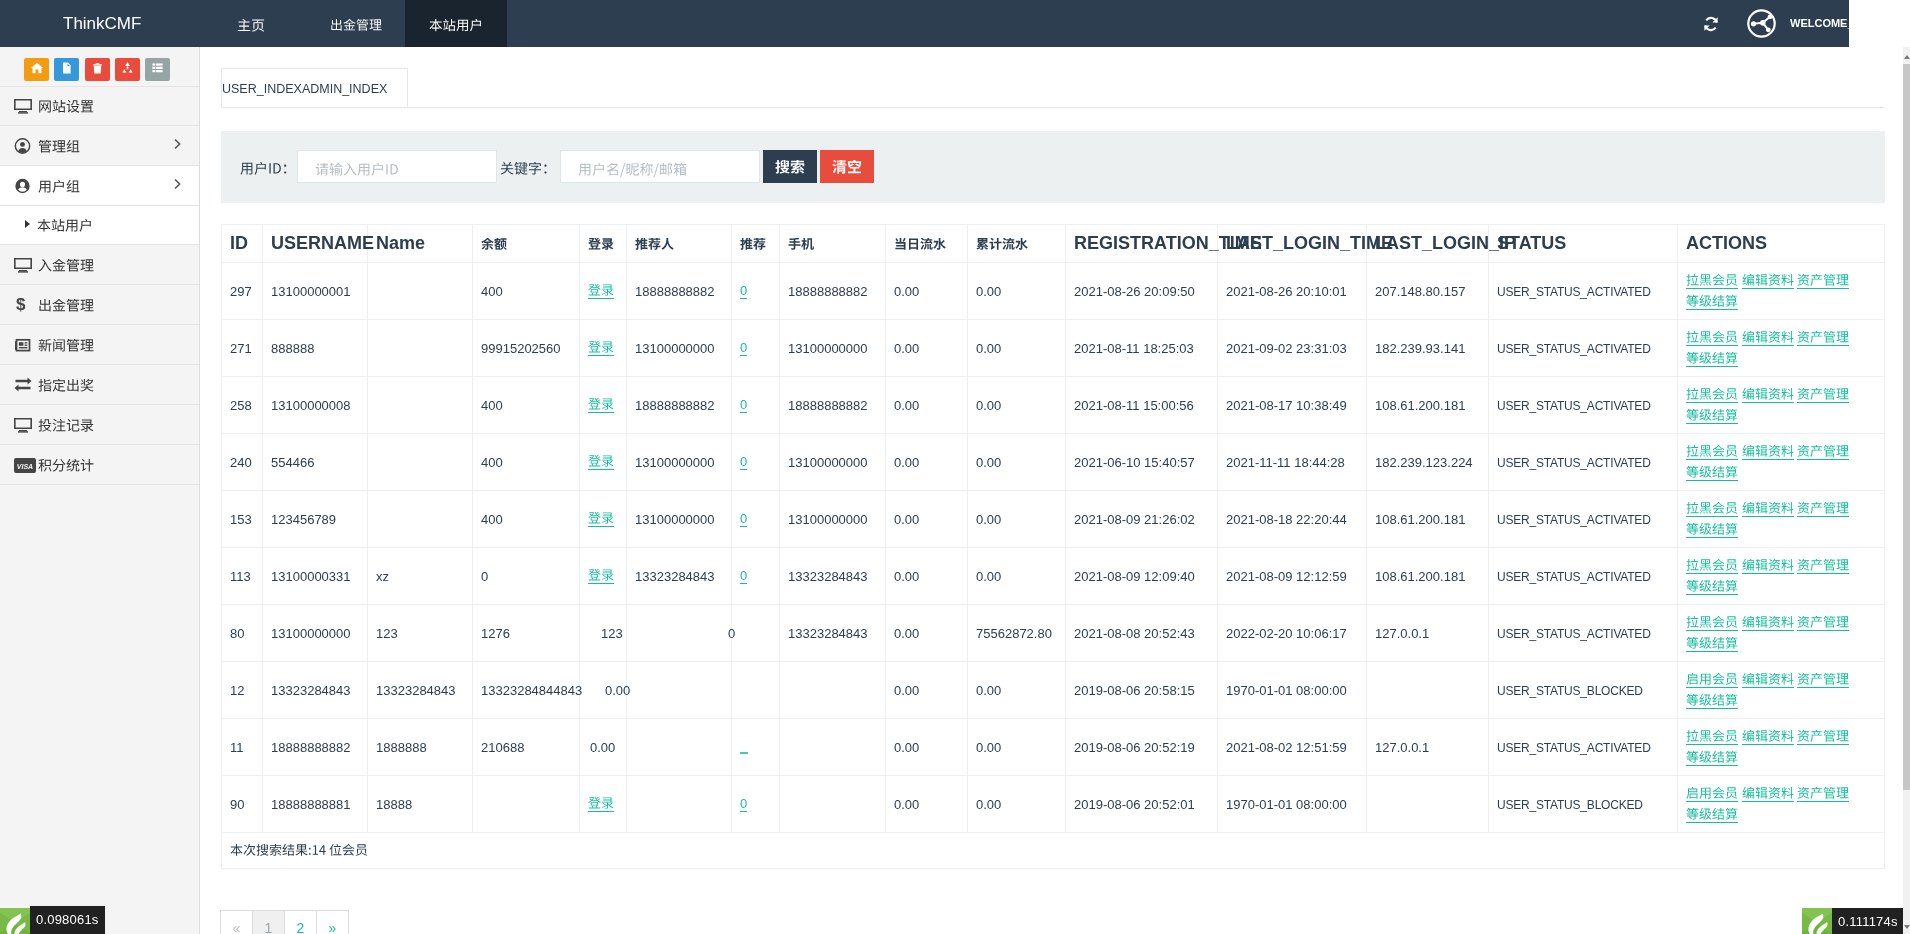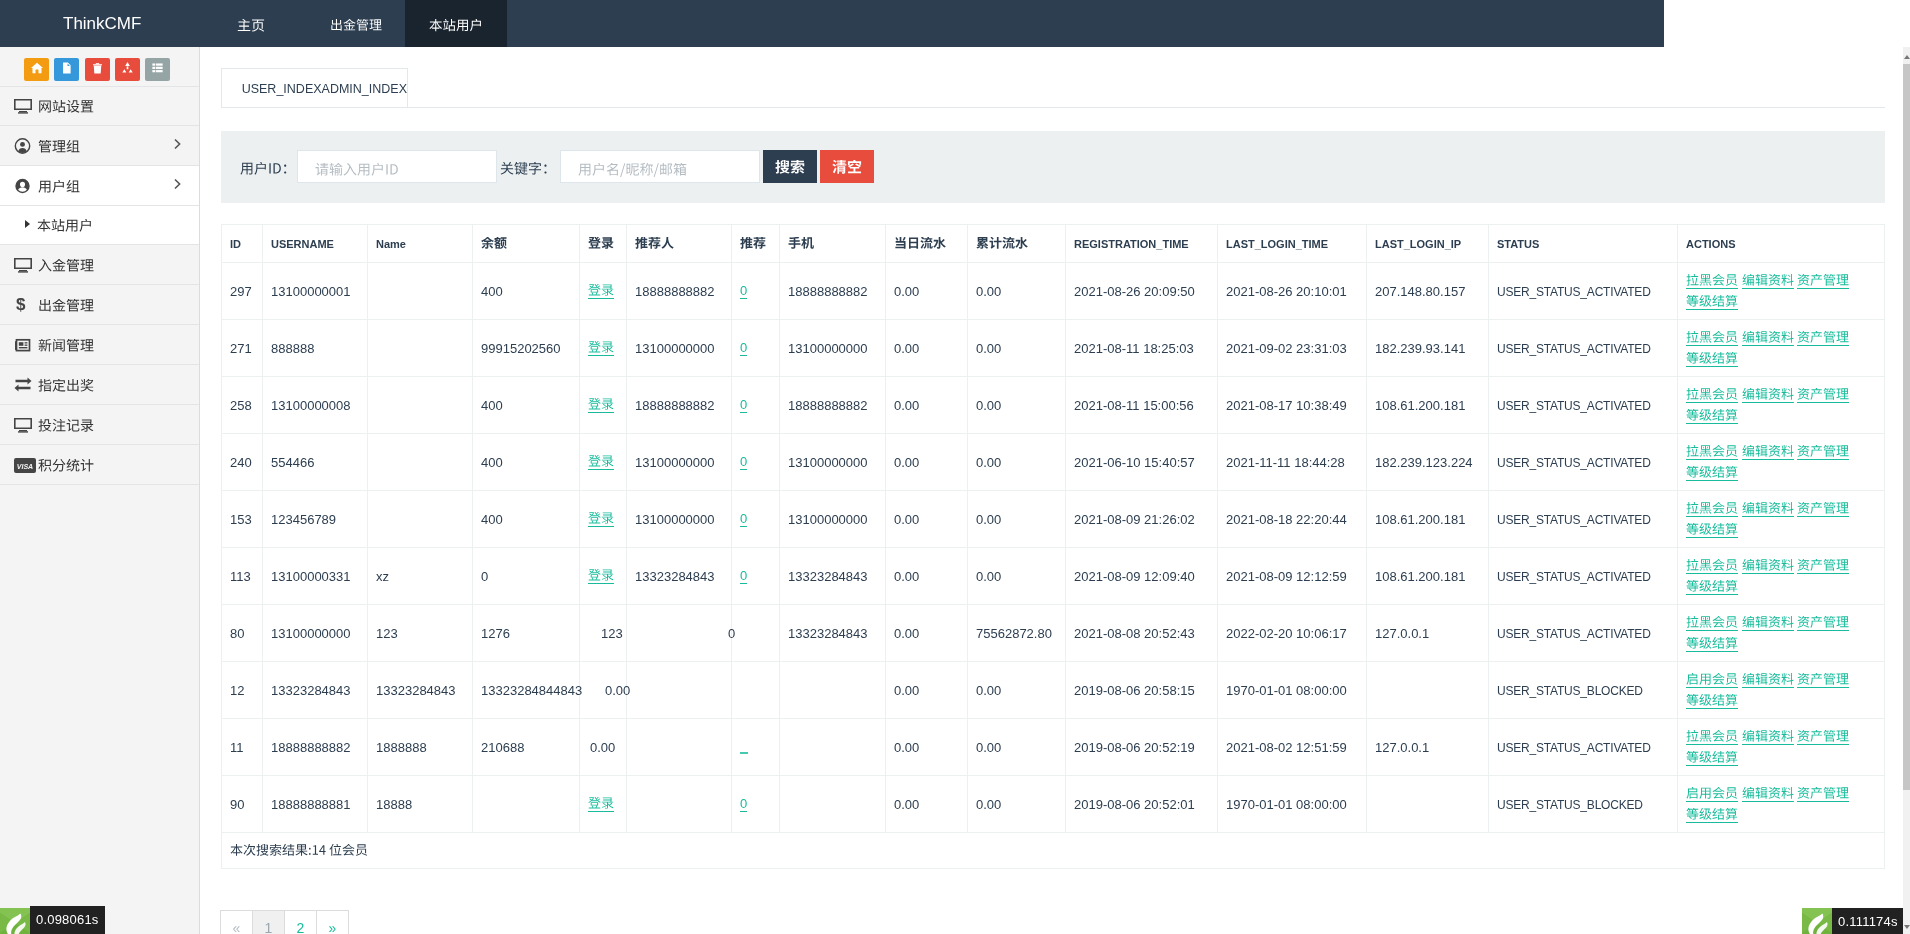--- a/index.html
+++ b/index.html
@@ -1,41 +1,41 @@
 <!DOCTYPE html>
 <html><head><meta charset="utf-8"><style>
 *{margin:0;padding:0;box-sizing:border-box}
 html,body{width:1910px;height:934px;overflow:hidden}
 body{font-family:"Liberation Sans",sans-serif;background:#fff;position:relative;color:#2c3e50}
 .abs{position:absolute}
 .zh{display:inline-block;fill:currentColor}
 
-#nav{position:absolute;left:0;top:0;width:1664px;height:47px;background:#2c3e50}
+#nav{position:absolute;left:0;top:0;width:1849px;height:47px;background:#2c3e50}
 #brand{position:absolute;left:63px;top:0;height:47px;line-height:47px;color:#fff;font-size:17px}
 .navtab{position:absolute;top:0;height:47px;line-height:49px;color:#fff;text-align:center}
 #navactive{position:absolute;left:405px;top:0;width:102px;height:47px;background:#1a242f}
 
 #side{position:absolute;left:0;top:47px;width:200px;height:887px;background:#f4f4f4;border-right:1px solid #dcdcdc}
 .tbtn{position:absolute;top:11px;width:25px;height:23px;border-radius:2px;color:#fff;text-align:center;line-height:23px}
 .mitem{position:absolute;left:0;width:199px;height:40px;border-bottom:1px solid #e4e4e4;font-size:14px;color:#333}
 .mitem .ic{position:absolute;left:14px;top:12px;width:18px;height:16px;color:#454545}
 .mitem .tx{position:absolute;left:38px;top:12px;height:16px;line-height:16px}
 .mitem .ch{position:absolute;right:18px;top:12px;color:#555;font-size:12px}
 .white{background:#fff}
 
-.ctab{position:absolute;left:221px;top:68px;width:187px;height:40px;background:#fff;border:1px solid #e3e8ea;border-bottom:none;text-align:right;line-height:40px;font-size:12.5px;color:#2c3e50}
+.ctab{position:absolute;left:221px;top:68px;width:187px;height:40px;background:#fff;border:1px solid #e3e8ea;border-bottom:none;text-align:left;line-height:40px;font-size:12.5px;color:#2c3e50}
 #tabline{position:absolute;left:221px;top:107px;width:1664px;height:1px;background:#e3e8ea}
 #searchbox{position:absolute;left:221px;top:131px;width:1664px;height:72px;background:#ecf0f1}
 .sinput{position:absolute;top:19px;height:33px;background:#fff;border:1px solid #dde6ea}
 .sbtn{position:absolute;top:19px;height:33px;color:#fff;text-align:center;line-height:33px}
 .ph{position:absolute;left:17px;top:9px;color:#b4bcc2}
 
 #tbl{position:absolute;left:221px;top:224px;border-collapse:collapse;table-layout:fixed;width:1664px}
 #tbl td,#tbl th{border:1px solid #ecf0f1;font-size:13px;color:#2c3e50;padding:0 0 0 8px;text-align:left;overflow:visible;white-space:nowrap}
-#tbl th{height:38px;font-size:11px}
+#tbl th{height:38px;font-size:18px}
 #tbl td{height:57px}
 #tbl td.rel{position:relative}
 a.lk{color:#18bc9c;text-decoration:none;border-bottom:1px solid #18bc9c;display:inline-block;line-height:14px}
 .act{line-height:21px}
 #foot td{height:36px;font-size:13px}
 
 .pg{position:absolute;top:910px;width:33px;height:38px;border:1px solid #dcdcdc;background:#fff;text-align:center;line-height:34px;font-size:14px}
 
 .badge{position:absolute;background:#212121;color:#fff;font-size:13px;height:28px;line-height:28px;padding:0 6px;letter-spacing:.2px}
 
@@ -76,21 +76,21 @@
           <line x1="15.8" y1="13.8" x2="23" y2="7.8"></line>
           <line x1="15.8" y1="13.8" x2="21.3" y2="20.8"></line>
         </g>
         <g fill="#fff">
           <circle cx="6.5" cy="14.8" r="2.6"></circle>
           <circle cx="15.8" cy="13.8" r="2.8"></circle>
           <circle cx="23" cy="7.8" r="2.4"></circle>
           <circle cx="21.3" cy="20.8" r="2.4"></circle>
         </g>
       </svg></div>
-    <div class="abs" style="left:1790px;top:0;height:47px;line-height:47px;color:#fff;font-size:11px;font-weight:normal">WELCOME_USER</div>
+    <div class="abs" style="left:1790px;top:0;height:47px;line-height:47px;color:#fff;font-size:11px;font-weight:bold">WELCOME_USER</div>
     <div class="abs" style="left:1886px;top:21px;width:0;height:0;border-left:5px solid transparent;border-right:5px solid transparent;border-top:6px solid #fff"></div>
   </div>
 <div id="side">
     <div class="tbtn" style="left:24px;background:#f39c12"><svg width="12" height="12" viewBox="0 0 16 16" fill="currentColor" style="vertical-align:1px">
         <path d="M8 1L0 8h2v7h4v-5h4v5h4V8h2L8 1z"></path>
       </svg></div>
     <div class="tbtn" style="left:54.3px;background:#3498db"><svg width="11" height="12" viewBox="0 0 16 16" fill="currentColor" style="vertical-align:1px">
         <path d="M3 0h7l4 4v12H3V0zm6.5 1.5V5H13L9.5 1.5z"></path>
       </svg></div>
     <div class="tbtn" style="left:84.6px;background:#e74c3c"><svg width="11" height="12" viewBox="0 0 16 16" fill="currentColor" style="vertical-align:1px">

